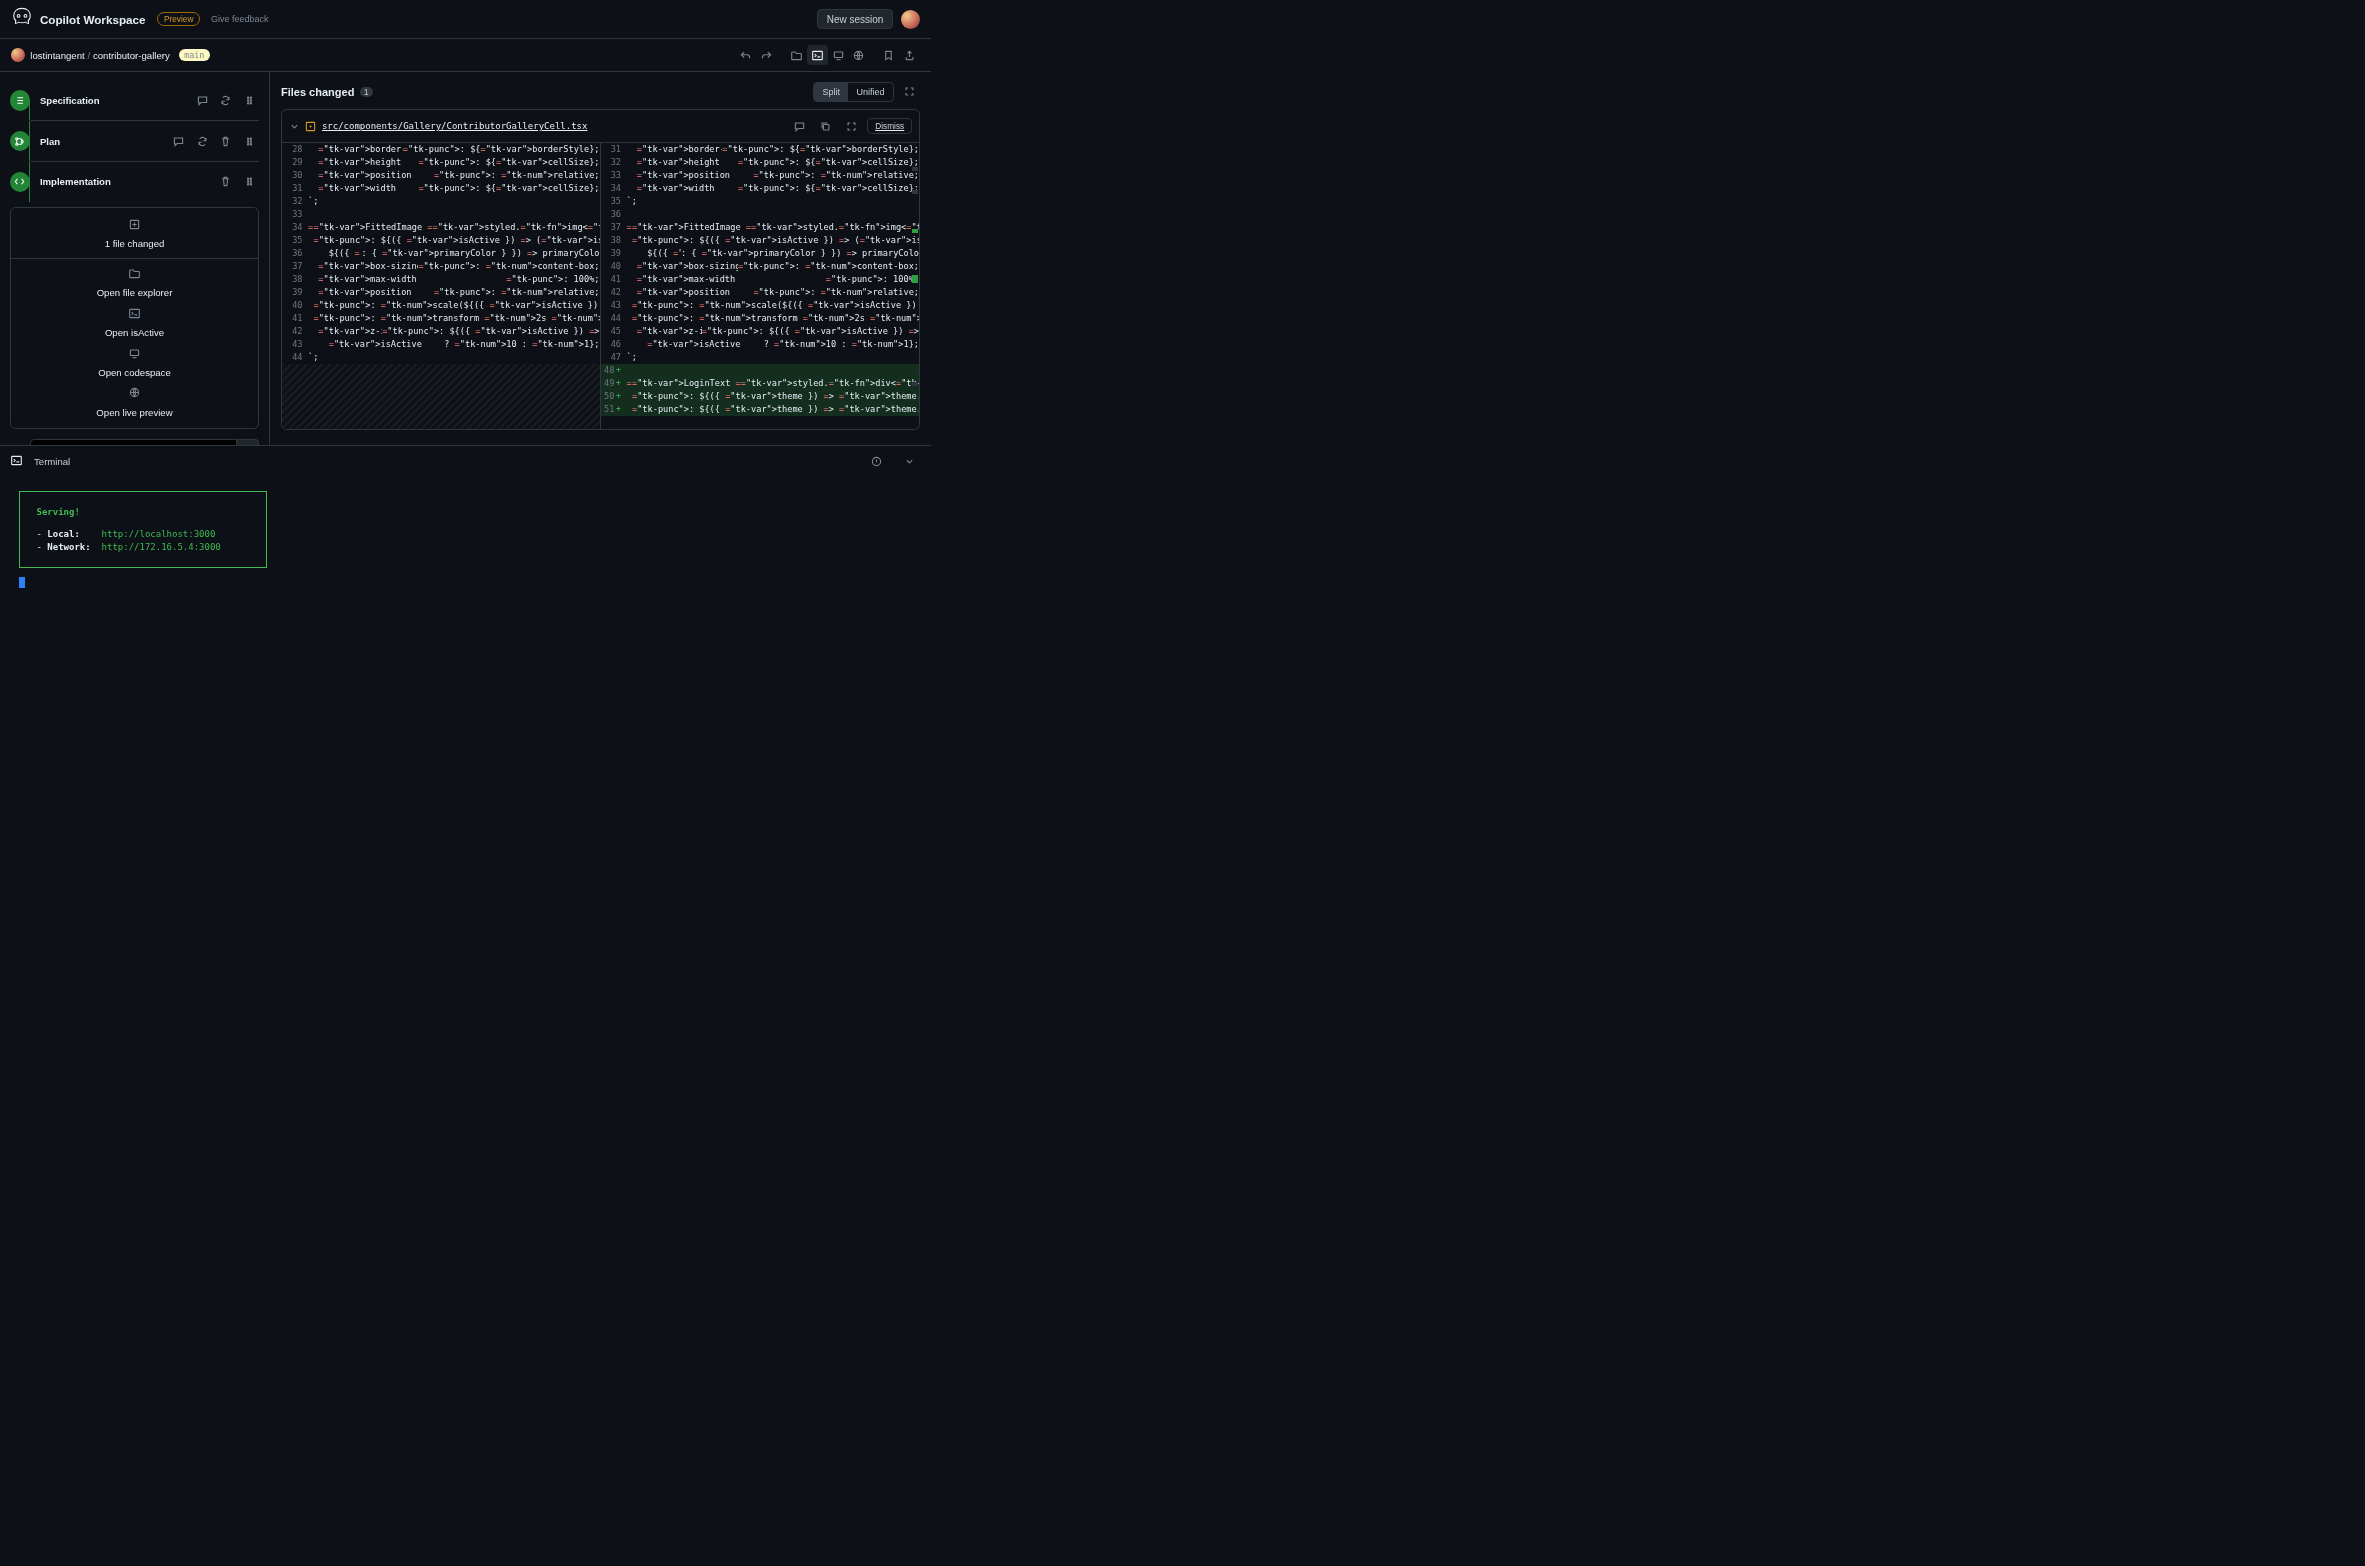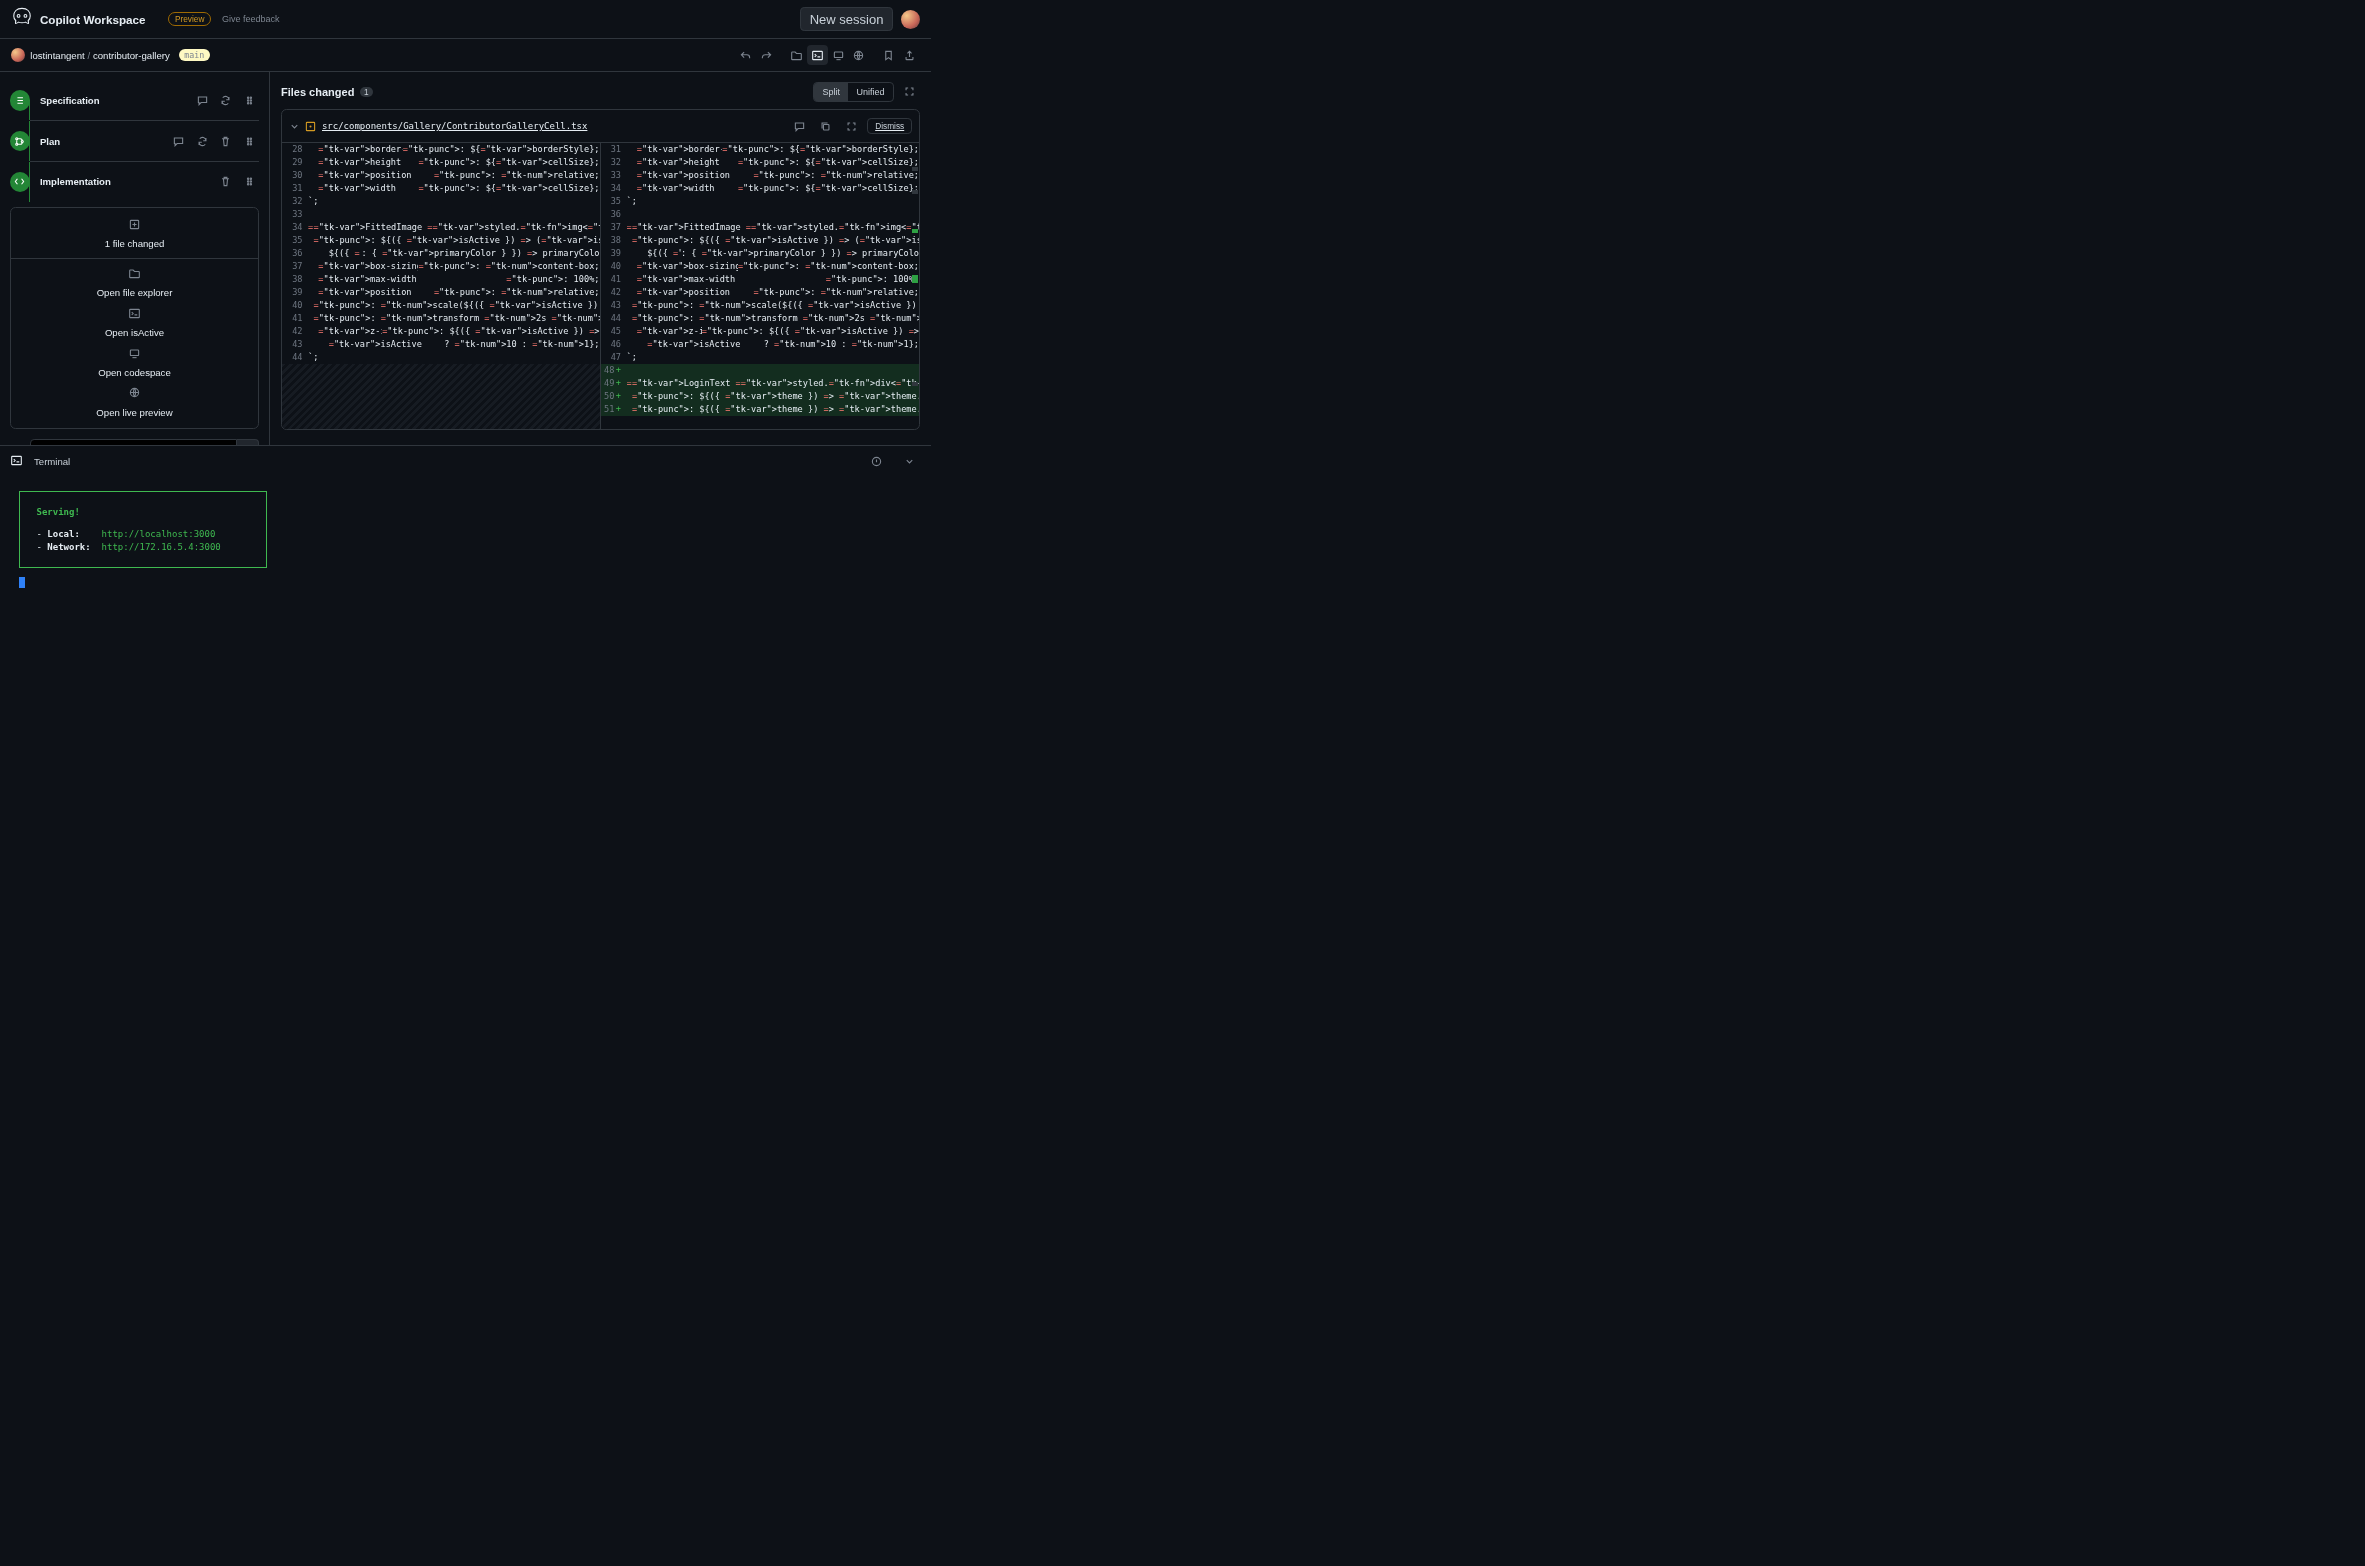--- a/index.html
+++ b/index.html
@@ -21,31 +21,31 @@
 }
 .logo-wrap { display: flex; align-items: center; gap: 6.9px; }
 .logo-octo { width: 22px; height: 22px; }
 .brand { font-size: 11.7px; font-weight: 600; color: #e6edf3; }
 .preview-badge {
   border: 0.7px solid #9e6a03;
   color: #d29922;
   border-radius: 8.3px;
   padding: 0.7px 5.5px;
   font-size: 8.3px;
-  margin-left: 16px;
+  margin-left: 5px;
 }
 .feedback { color: #7d8590; font-size: 9px; margin-left: 11px; cursor: pointer; }
 .topbar-spacer { flex: 1; }
 .new-session {
   background: #21262d;
   color: #c9d1d9;
   border: 0.7px solid #30363d;
   border-radius: 4.1px;
   padding: 3.4px 8.3px;
-  font-size: 13px;
+  font-size: 10px;
   cursor: pointer;
   text-align: center;
 }
 .avatar-img {
   width: 19px; height: 19px; border-radius: 50%;
   background: radial-gradient(circle at 30% 30%, #f4c88a, #c76558 60%, #5a3b3b);
   margin-left: 8.3px;
 }
 .repobar {
   height: 33px;

